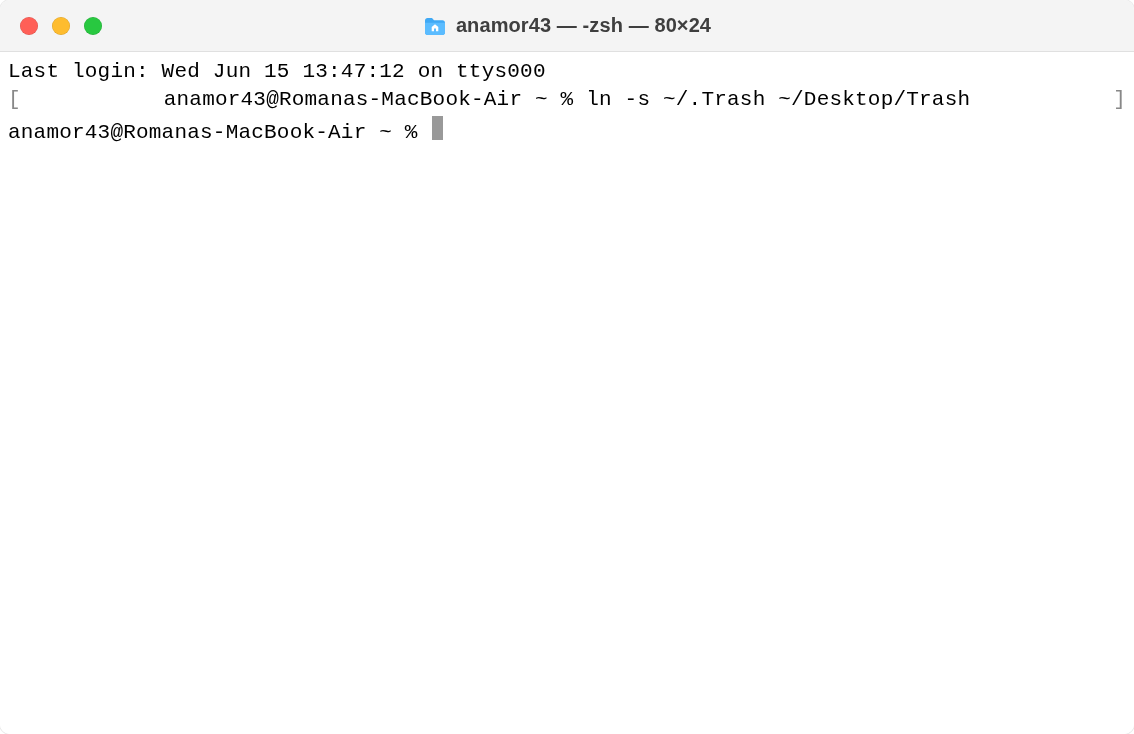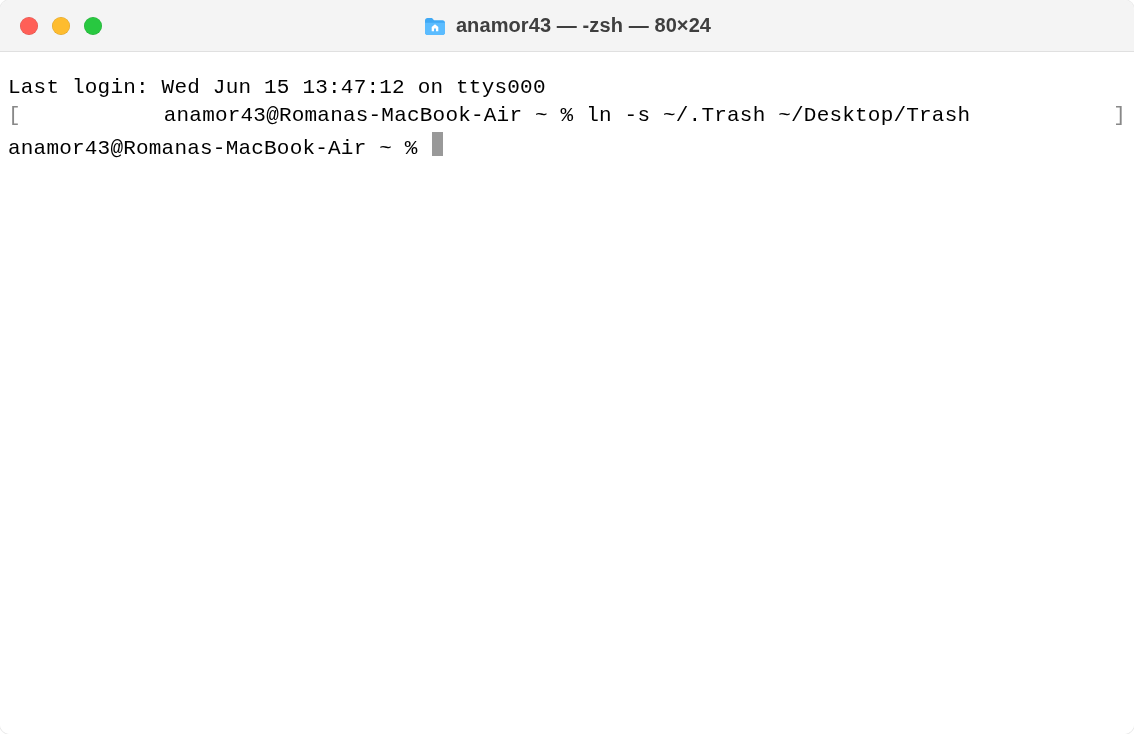--- a/index.html
+++ b/index.html
@@ -69,21 +69,20 @@
       flex: 1;
       background: #ffffff;
       padding: 6px 8px;
       font-family: "SF Mono", ui-monospace, Menlo, Monaco, "Courier New", monospace;
       font-size: 21px;
       line-height: 28px;
       color: #000000;
       white-space: pre;
       position: relative;
       letter-spacing: 0.2px;
-      margin-top: 16px;
     }
     .line {
       display: flex;
       align-items: baseline;
     }
     .line.bracketed {
       justify-content: space-between;
     }
     .bracket {
       color: #888888;

